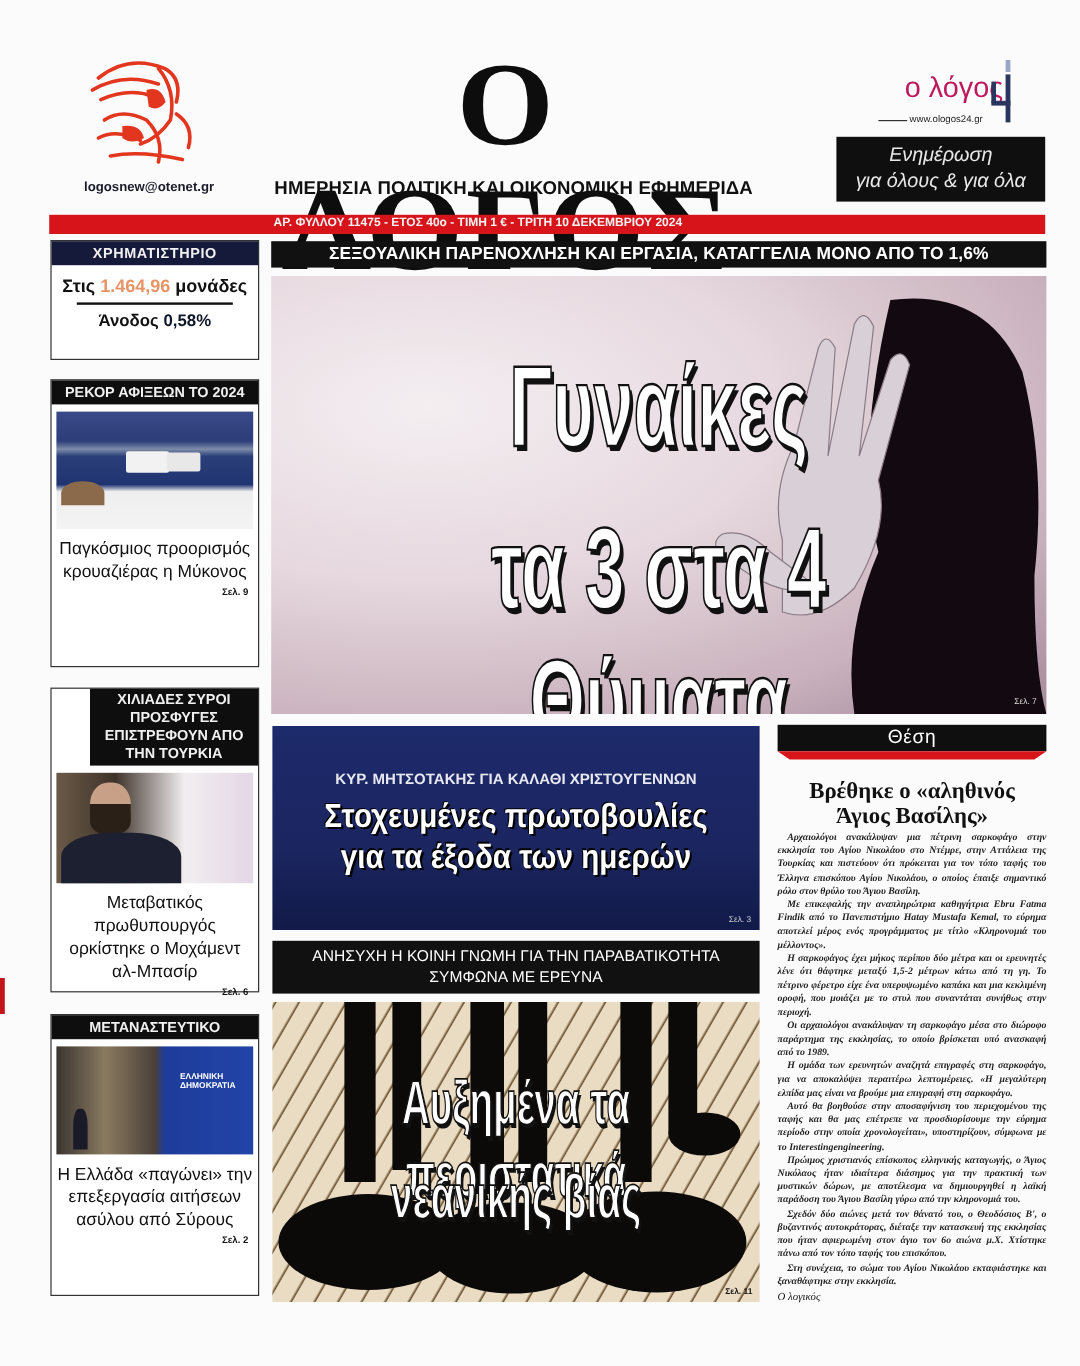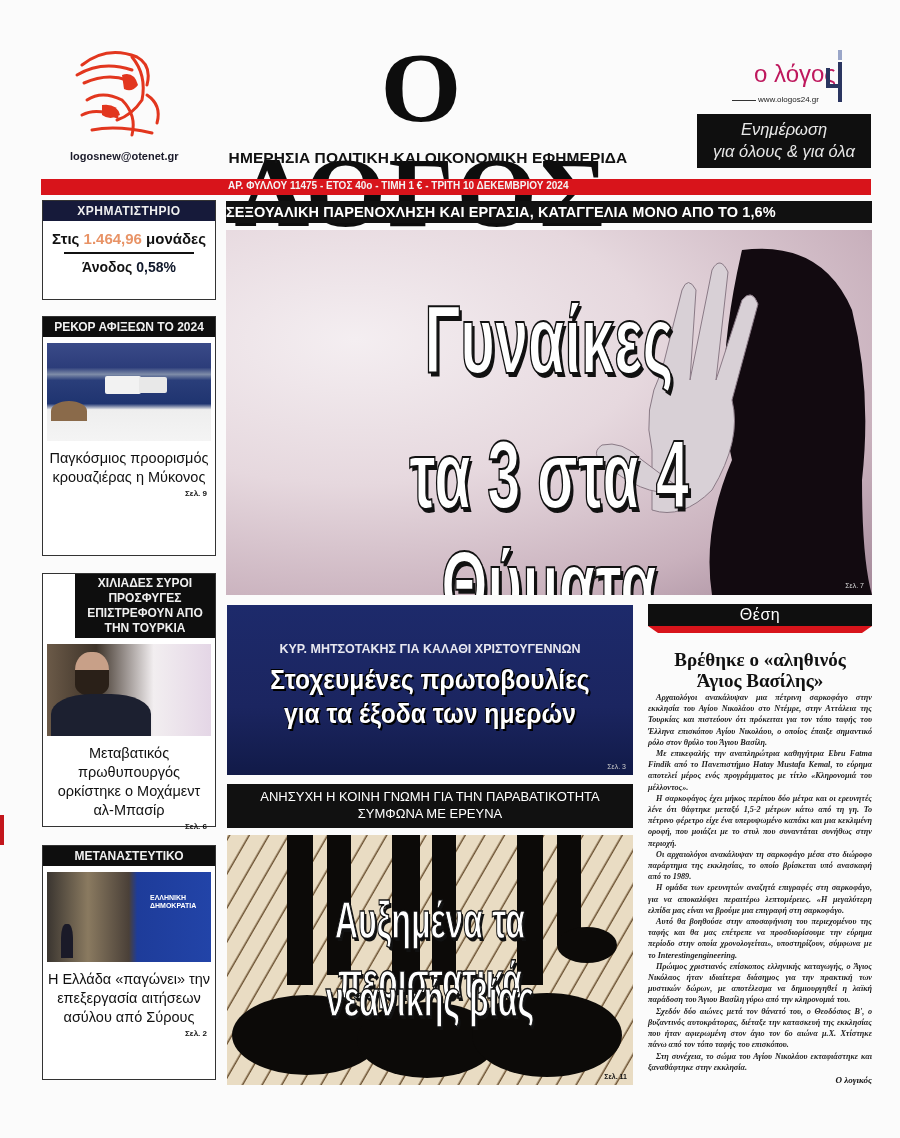--- a/index.html
+++ b/index.html
@@ -27,21 +27,21 @@
   .stock-line1 { text-align: center; font-size: 15px; font-weight: bold; margin-top: 9px; }
   .stock-num { color: #e89366; }
   .stock-rule { width: 130px; height: 2px; background: #111; margin: 5px auto 5px; }
   .stock-line2 { text-align: center; font-size: 14px; font-weight: bold; }
   .stock-pct { color: #0f172a; }
   .sbox-img { margin: 6px 4px 0; height: 98px; position: relative; overflow: hidden; }
   .sbox-title { text-align: center; font-size: 14.5px; line-height: 19px; margin-top: 8px; padding: 0 4px; color: #111; }
   .sbox-page { text-align: right; font-size: 8px; font-weight: bold; padding: 2px 8px 6px 0; }
 
   
-  .kicker-top { position: absolute; left: 226px; top: 201px; width: 646px; height: 22px; background: #111; color: #fff; font-weight: bold; font-size: 14.5px; line-height: 22px; letter-spacing: 0.1px; }
+  .kicker-top { position: absolute; left: 226px; top: 201px; width: 646px; height: 22px; background: #111; color: #fff; font-weight: bold; font-size: 14.5px; text-align: center; line-height: 22px; letter-spacing: 0.1px; }
   .hero { position: absolute; left: 226px; top: 230px; width: 646px; height: 365px; overflow: hidden; background: radial-gradient(ellipse at 20% 30%, #f4eef1 0%, #e6d8de 40%, #c9b1bd 75%, #a38899 100%); }
   .hero-shape { position: absolute; right: 0; top: 0; width: 280px; height: 365px; }
   .hero-title { position: absolute; width: 100%; text-align: center; color: #fff; font-weight: bold; font-family: "Liberation Sans", sans-serif; transform: scaleX(0.62); -webkit-text-stroke: 2px #111; text-shadow: 4px 4px 0 #111; }
   .hero-t1 { top: 55px; font-size: 96px; left: 0; }
   .hero-t2 { top: 190px; font-size: 96px; left: 0; }
   .hero-page { position: absolute; right: 8px; bottom: 6px; font-size: 7px; color: #ddd; }
 
   
   .blue-box { position: absolute; left: 227px; top: 605px; width: 406px; height: 170px; background: linear-gradient(180deg, #1d2a6b 0%, #1b2560 60%, #111a48 100%); }
   .blue-kicker { position: absolute; top: 37px; width: 100%; text-align: center; color: #e8e8f0; font-size: 12.5px; font-weight: bold; }
@@ -55,21 +55,21 @@
   .youth-t1 { top: 55px; }
   .youth-t2 { top: 133px; }
   .youth-page { position: absolute; right: 6px; bottom: 5px; font-size: 7px; font-weight: bold; color: #111; }
 
   
   .thesi-head { position: absolute; left: 648px; top: 604px; width: 224px; height: 22px; background: #0f0f0f; color: #fff; text-align: center; font-size: 16px; line-height: 22px; letter-spacing: 0.5px; }
   .thesi-red { position: absolute; left: 648px; top: 626px; width: 224px; height: 0; border-left: 10px solid transparent; border-right: 10px solid transparent; border-top: 7px solid #d8141b; }
   .thesi-title { position: absolute; left: 648px; top: 649px; width: 224px; text-align: center; font-family: "Liberation Serif", serif; font-weight: bold; font-size: 19px; line-height: 21px; }
   .thesi-body { position: absolute; left: 648px; top: 692px; width: 224px; font-family: "Liberation Serif", serif; font-style: italic; font-weight: bold; font-size: 8.2px; line-height: 11.2px; text-align: justify; color: #222; }
   .thesi-body p { text-indent: 8px; }
-  .thesi-sign { position: absolute; left: 648px; top: 1075px; width: 224px; text-align: right; font-family: "Liberation Serif", serif; font-style: italic; font-weight: bold; font-size: 9px; }
+  .thesi-sign { position: absolute; left: 648px; top: 1075px; width: 224px; font-family: "Liberation Serif", serif; font-style: italic; font-weight: normal; font-size: 9px; }
 
   .edge-mark { position: absolute; left: 0; top: 815px; width: 4px; height: 30px; background: #c3161c; }
 </style>
 </head>
 <body>
 
 <div class="logo-art">
   <svg width="110" height="100" viewBox="0 0 110 100">
     <g fill="none" stroke="#e2361e" stroke-width="3" stroke-linecap="round">
       <path d="M20 20 Q45 0 75 12 Q90 20 85 40"></path>

